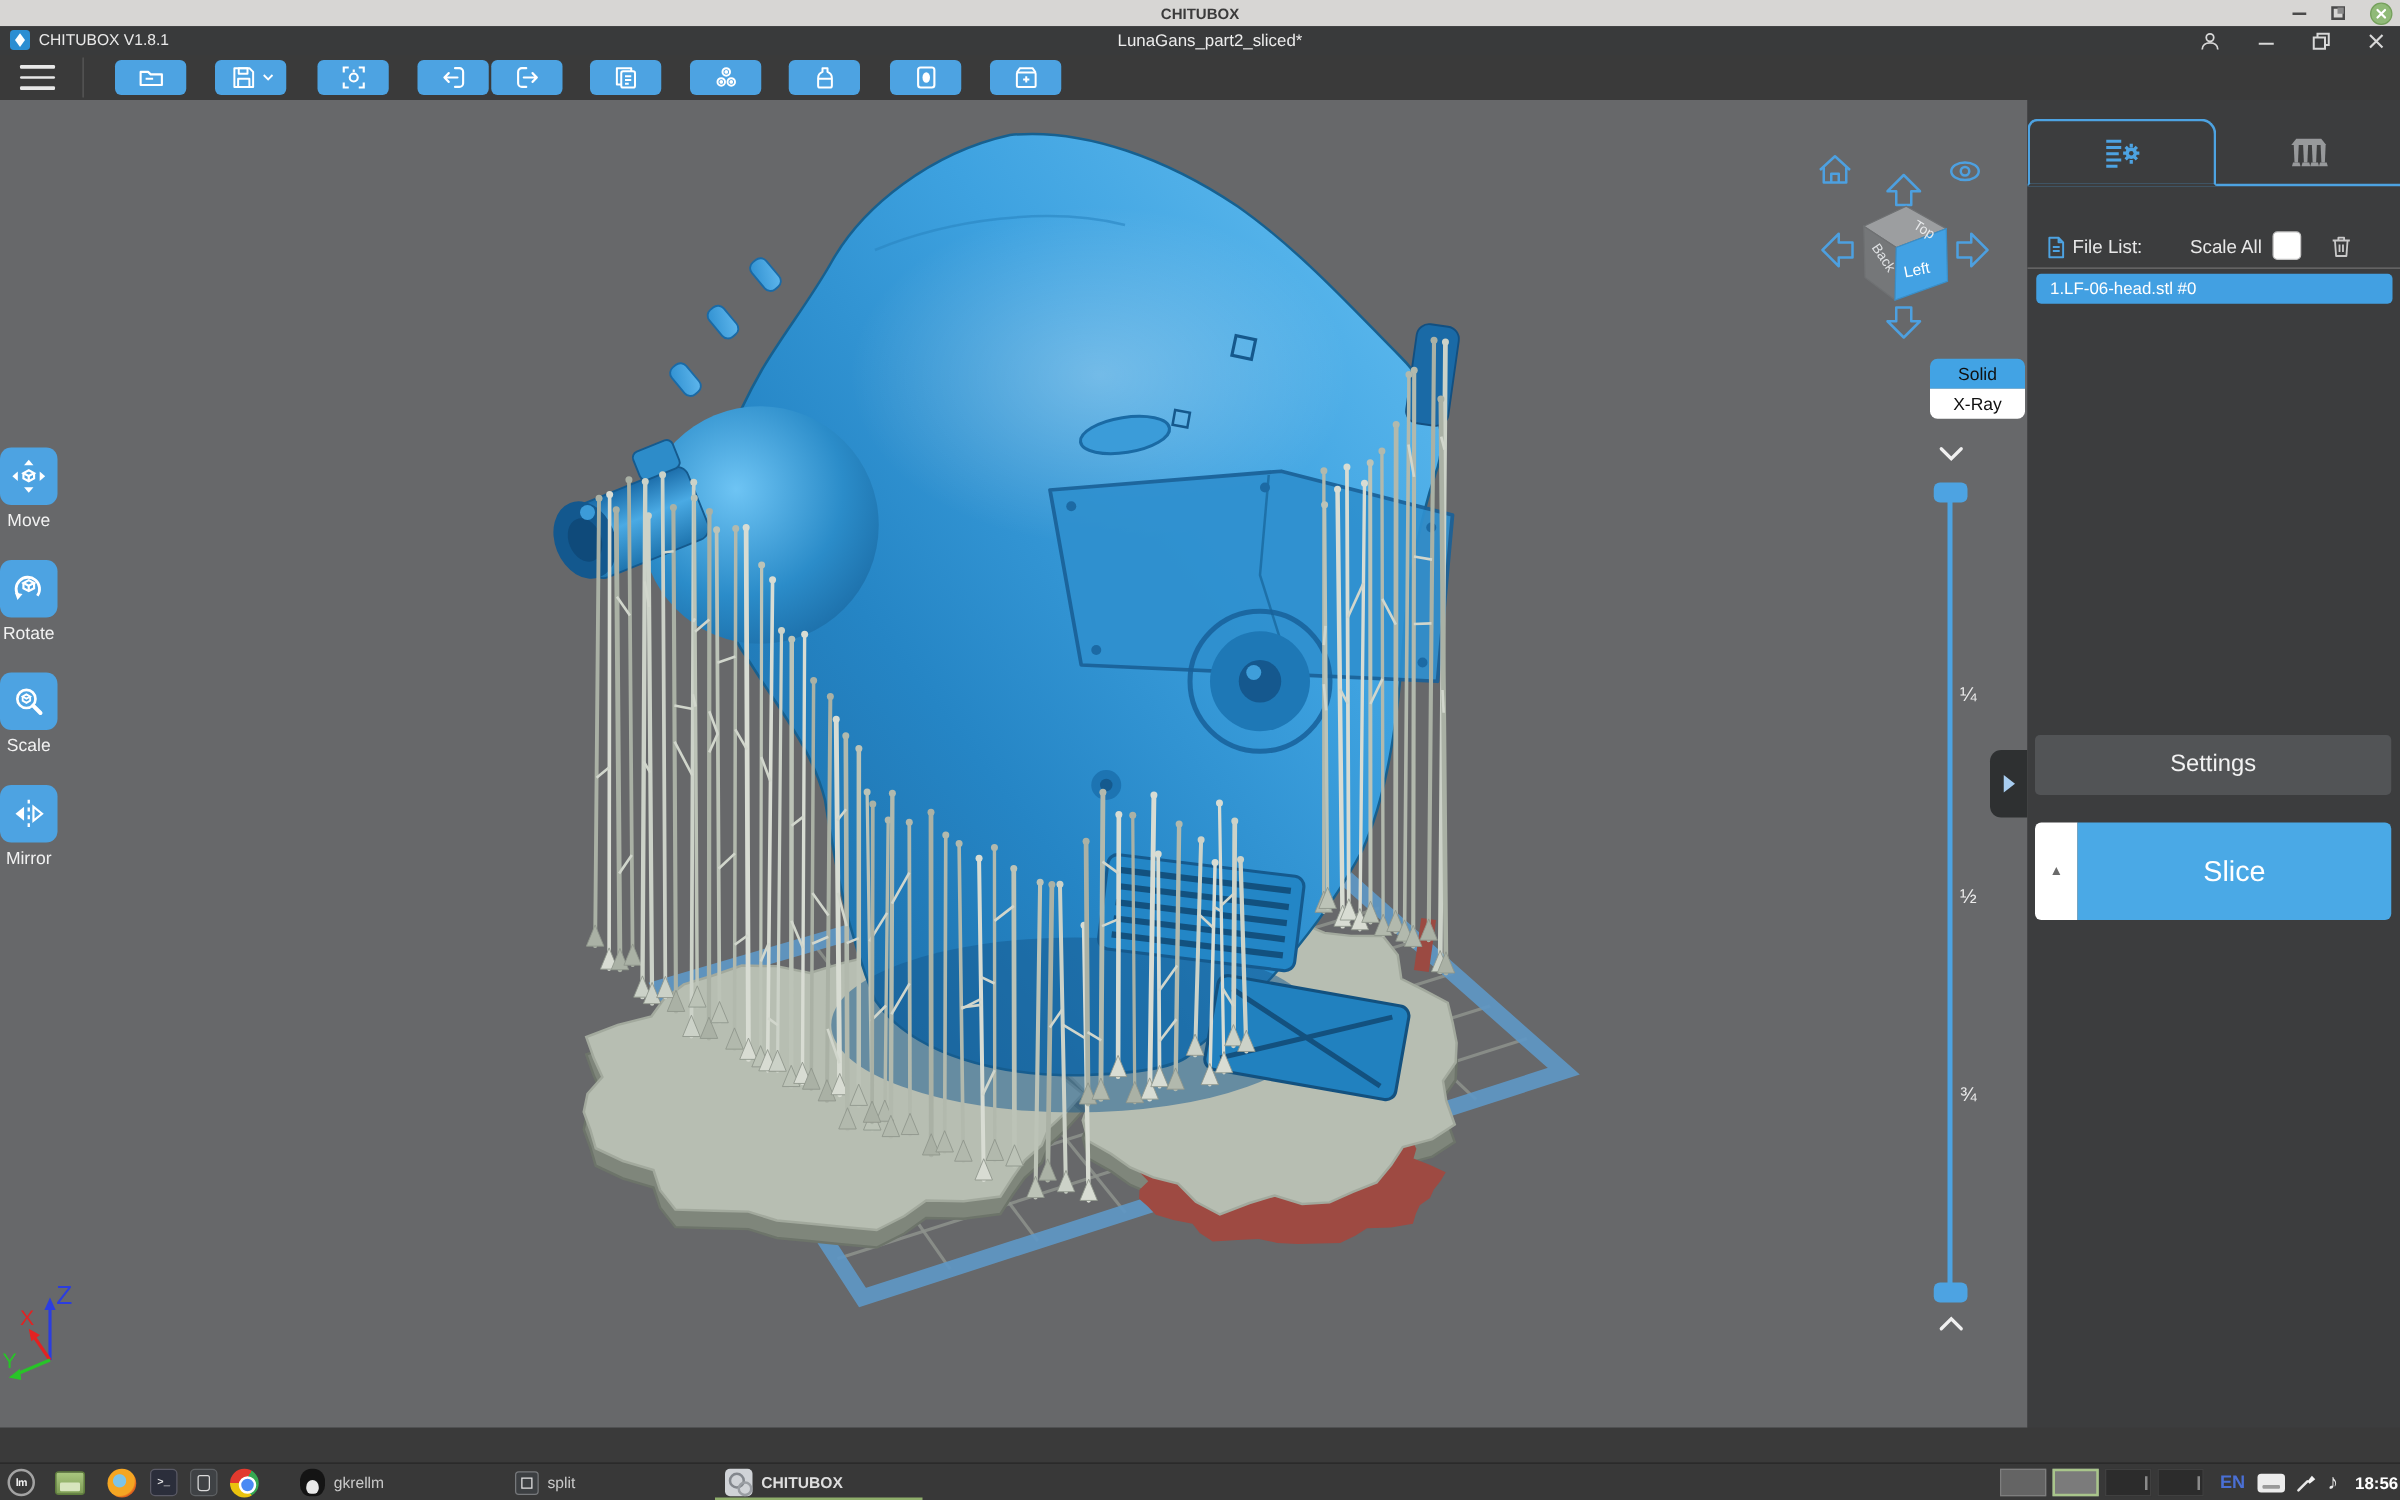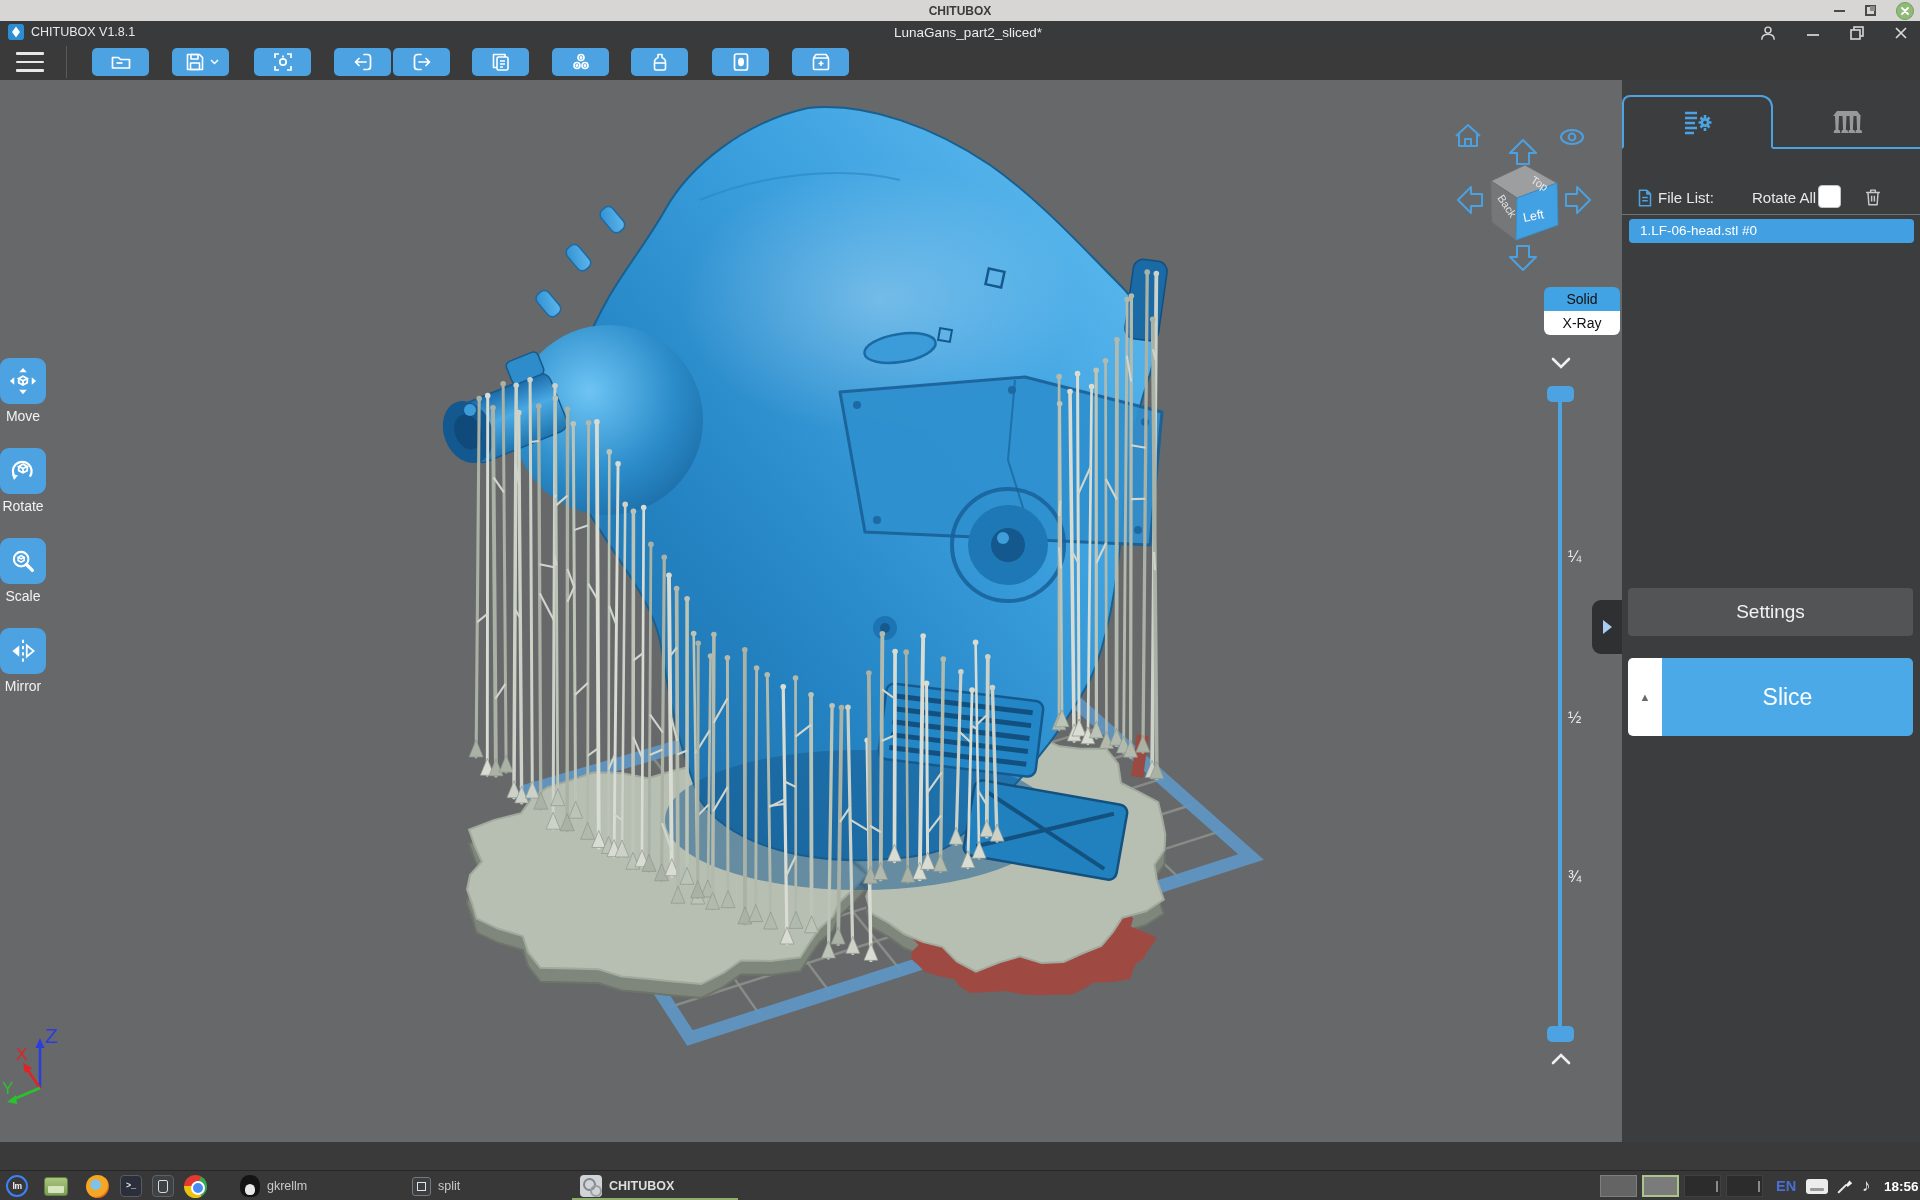--- a/index.html
+++ b/index.html
@@ -83,21 +83,21 @@
   
   .statusbar { position:absolute; left:0; top:1142px; width:1920px; height:28px; background:#3a3a3a;
     border-top:2px solid #4da3e2; display:flex; align-items:center; padding-left:14px; }
   .status-msg { font-size:15px; color:#f0f0f0; }
   .status-link { font-size:15px; color:#4da3e2; text-decoration:underline; cursor:pointer; }
   .status-x { margin-left:8px; color:#cfcfcf; font-size:15px; cursor:pointer; }
 
   
   .taskbar { position:absolute; left:0; top:1170px; width:1920px; height:30px; background:#383838; border-top:1px solid #262626; }
   .tk { position:absolute; top:0; height:30px; display:flex; align-items:center; cursor:pointer; }
-  .mint-circle { width:22px; height:22px; border-radius:50%; border:2px solid #3b82f6; display:flex; align-items:center; justify-content:center;
+  .mint-circle { width:22px; height:22px; border-radius:50%; border:2px solid #a3a3a3; display:flex; align-items:center; justify-content:center;
     font-size:8.5px; font-weight:bold; color:#f2f2f2; letter-spacing:-0.5px; }
   .deskico { width:24px; height:19px; border-radius:3px; background:linear-gradient(#a9c77f,#7d9c54); border:1px solid #5f7f3c; position:relative; }
   .deskico::after { content:""; position:absolute; left:3px; bottom:2px; width:16px; height:7px; background:#d7e5bd; border-radius:1px; }
   .ffico { width:23px; height:23px; border-radius:50%; background:radial-gradient(circle at 42% 42%, #7ec4e8 0 26%, #f5a623 30% 62%, #e0611d 70%); }
   .termico { width:22px; height:22px; border-radius:4px; background:#2b2e3b; border:1px solid #5a5a66;
     color:#e8e8e8; font-size:8.5px; font-weight:bold; display:flex; align-items:center; justify-content:center; font-family:"Liberation Mono",monospace; }
   .filesico { width:22px; height:22px; border-radius:4px; background:#3f4245; border:1px solid #5e6164; display:flex; align-items:center; justify-content:center; }
   .filesico div { width:10px; height:13px; border:1.6px solid #dcdcdc; border-radius:2px 2px 3px 3px; }
   .chromeico { width:23px; height:23px; border-radius:50%;
     background:conic-gradient(from 150deg, #eac30e 0 120deg, #e23a2e 120deg 240deg, #36a852 240deg 360deg); position:relative; }
@@ -739,21 +739,21 @@
         </svg>
       </div>
     </div>
 
     <div class="filelist-head">
       <svg class="doc-ico" width="22" height="24" viewBox="0 0 24 24" fill="none" stroke="#4da3e2" stroke-width="1.7" stroke-linejoin="round">
         <path d="M6 3.5 h8 l4 4 V20.5 H6 Z M14 3.5 V7.5 h4"></path>
           <path d="M9 11.5 h6 M9 15 h6"></path>
       </svg>
       <span class="fl-label">File List:</span>
-      <span class="selall">Rotate All</span>
+      <span class="selall">Scale All</span>
       <div class="checkbox"></div>
       <svg class="trash" width="22" height="24" viewBox="0 0 24 24" fill="none" stroke="#c9c9c9" stroke-width="1.6" stroke-linejoin="round">
         <path d="M4.5 7 h15 M9.5 7 V4.5 h5 V7"></path>
           <path d="M6.5 7 l1 13.5 h9 l1 -13.5"></path>
           <path d="M10.5 10.5 v6.5 M13.5 10.5 v6.5"></path>
       </svg>
     </div>
     <div class="fl-divider"></div>
     <div class="file-item">1.LF-06-head.stl #0</div>
 

